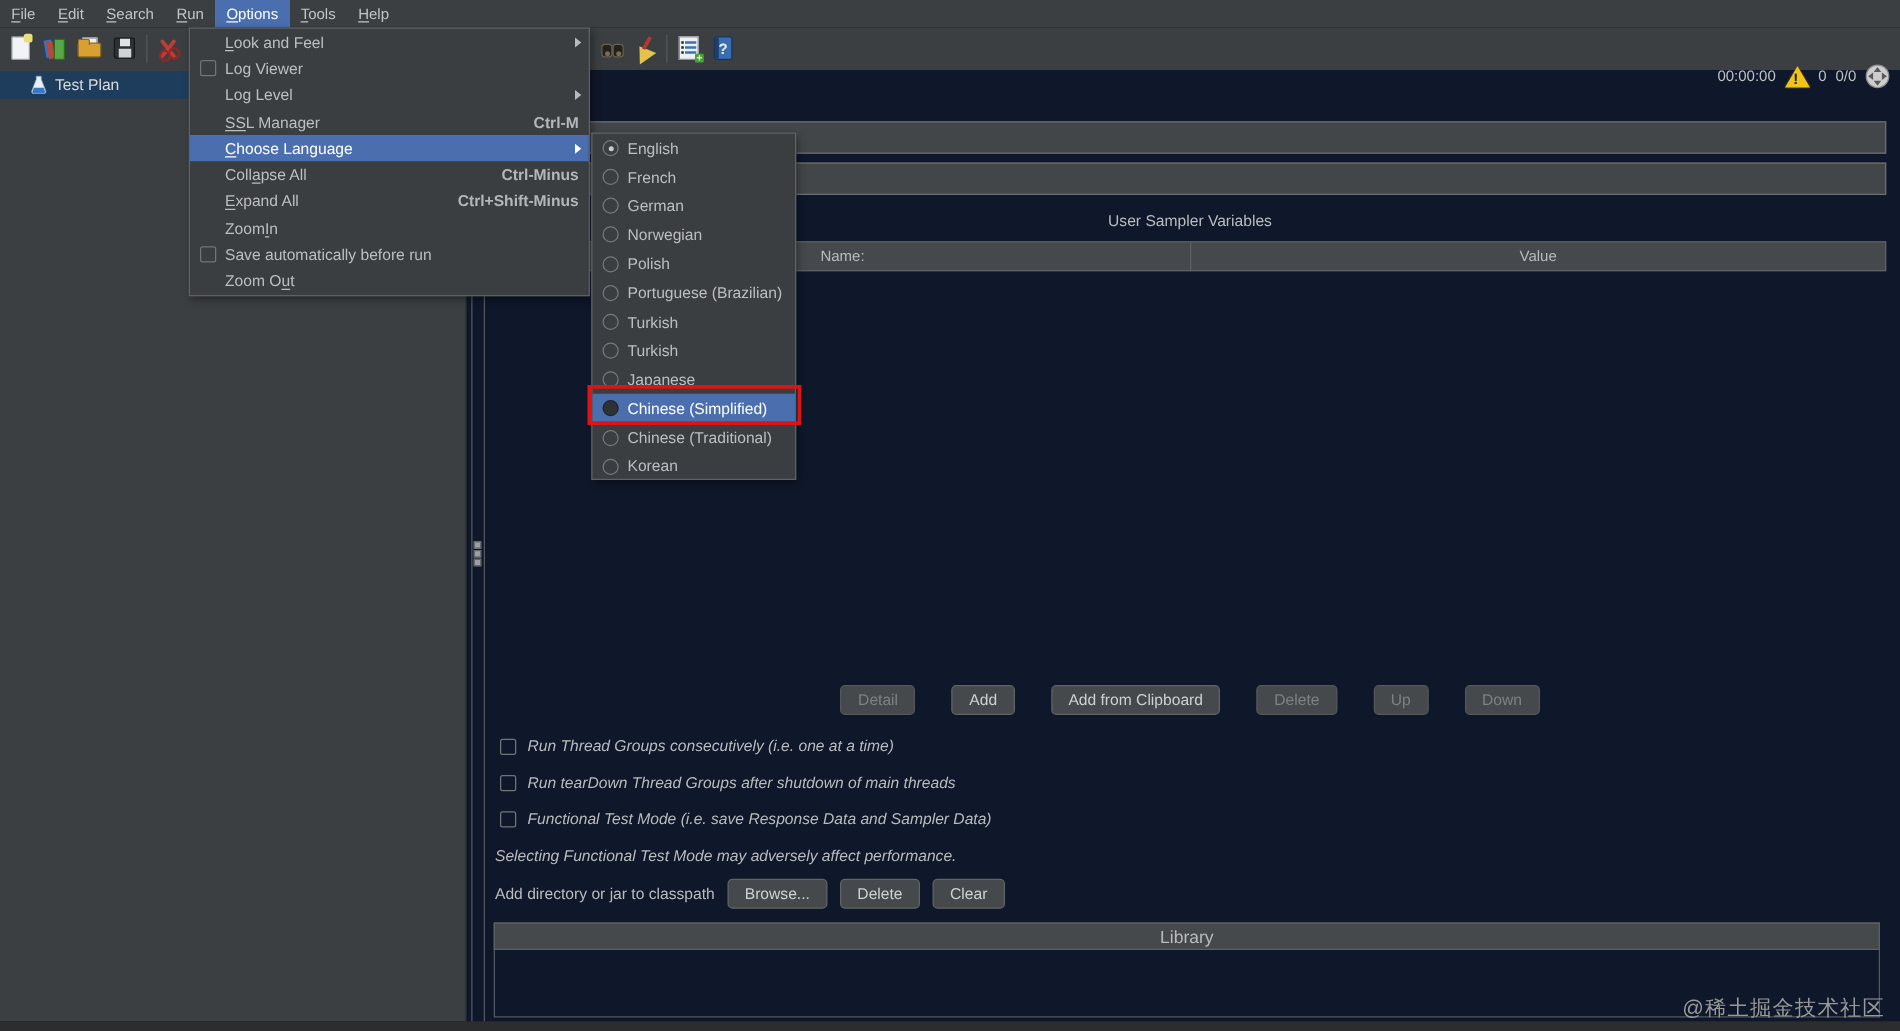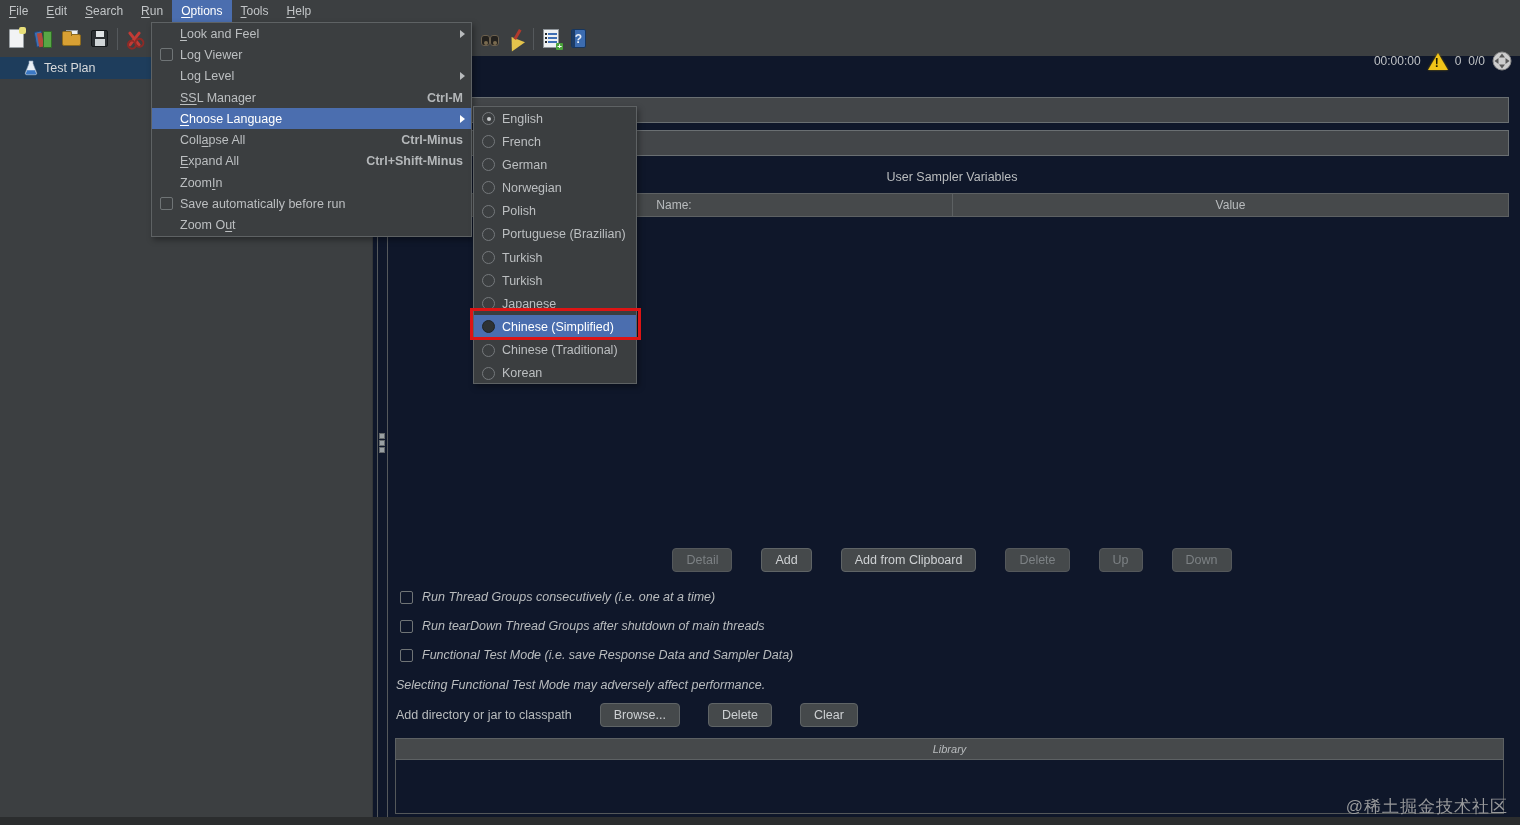--- a/index.html
+++ b/index.html
@@ -66,23 +66,23 @@
   .grip { position:absolute; left:5px; width:6px; height:6px; background:#9aa0a3; border:1px solid #63686b; }
   
   .field { position:absolute; left:395px; width:1114px; height:26px; background:#434649; border:1px solid #6a6f72; }
   .center-label { position:absolute; left:395px; width:1114px; text-align:center; color:#b9bcbe; font-size:12.5px; }
   .hcell { position:absolute; top:193px; height:24px; background:#46494b; border:1px solid #5d6163; color:#b9bcbe; font-size:12px; display:flex; align-items:center; justify-content:center; }
   #btnrow { position:absolute; left:395px; top:548px; width:1114px; display:flex; justify-content:center; gap:29px; }
   .btn { height:24px; padding:0 13px; background:#45494b; border:1px solid #5f6466; border-radius:4px; color:#ced1d3; font-size:12.5px; font-family:"Liberation Sans",sans-serif; display:flex; align-items:center; cursor:default; }
   .btn.disabled { color:#7c8184; border-color:#54585b; }
   .cbrow { position:absolute; left:400px; display:flex; align-items:center; gap:9px; color:#b9bcbe;font-style:italic; }
   .cbox { width:13px; height:13px; border:1px solid #6f7476; border-radius:2px; background:transparent; flex:0 0 auto; }
-  #classpath { position:absolute; left:396px; top:703px; display:flex; align-items:center; gap:28px; color:#b9bcbe; }
+  #classpath { position:absolute; left:396px; top:703px; display:flex; align-items:center; gap:10px; color:#b9bcbe; }
   #librarybox { position:absolute; left:395px; top:738px; width:1109px; height:76px; border:1px solid #54585a; }
-  #libhead { position:absolute; left:-1px; top:-1px; width:1109px; height:22px; background:#46494b; border:1px solid #5d6163; color:#b9bcbe; font-size:11px; display:flex; align-items:center; justify-content:center;font-style:italic; }
+  #libhead { position:absolute; left:-1px; top:-1px; width:1109px; height:22px; background:#46494b; border:1px solid #5d6163; color:#b9bcbe; font-size:14px; display:flex; align-items:center; justify-content:center; }
   
   .popup { position:absolute; background:#3b3e40; border:1px solid #5e6264; z-index:10; box-shadow:2px 3px 6px rgba(0,0,0,.35); }
   #optmenu { left:151px; top:22px; width:321px; height:215px; }
   .prow { position:relative; height:21.3px; display:flex; align-items:center; padding-left:28px; padding-right:8px; color:#bcbfc1; font-size:12.5px; }
   .prow.hl { background:#4b6eaf; color:#ffffff; }
   .prow .mcheck { position:absolute; left:8px; top:4px; width:13px; height:13px; border:1px solid #6f7476; border-radius:2px; }
   .prow .sc { margin-left:auto; color:#b4b7b9;font-weight:bold; }
   .prow .arr { position:absolute; right:6px; top:6.5px; width:0; height:0; border-top:4px solid transparent; border-bottom:4px solid transparent; border-left:5px solid #b8bbbd; }
   .prow.hl .arr { border-left-color:#ffffff; }
   #langmenu { left:473px; top:106px; width:164px; height:278px; z-index:11; }

